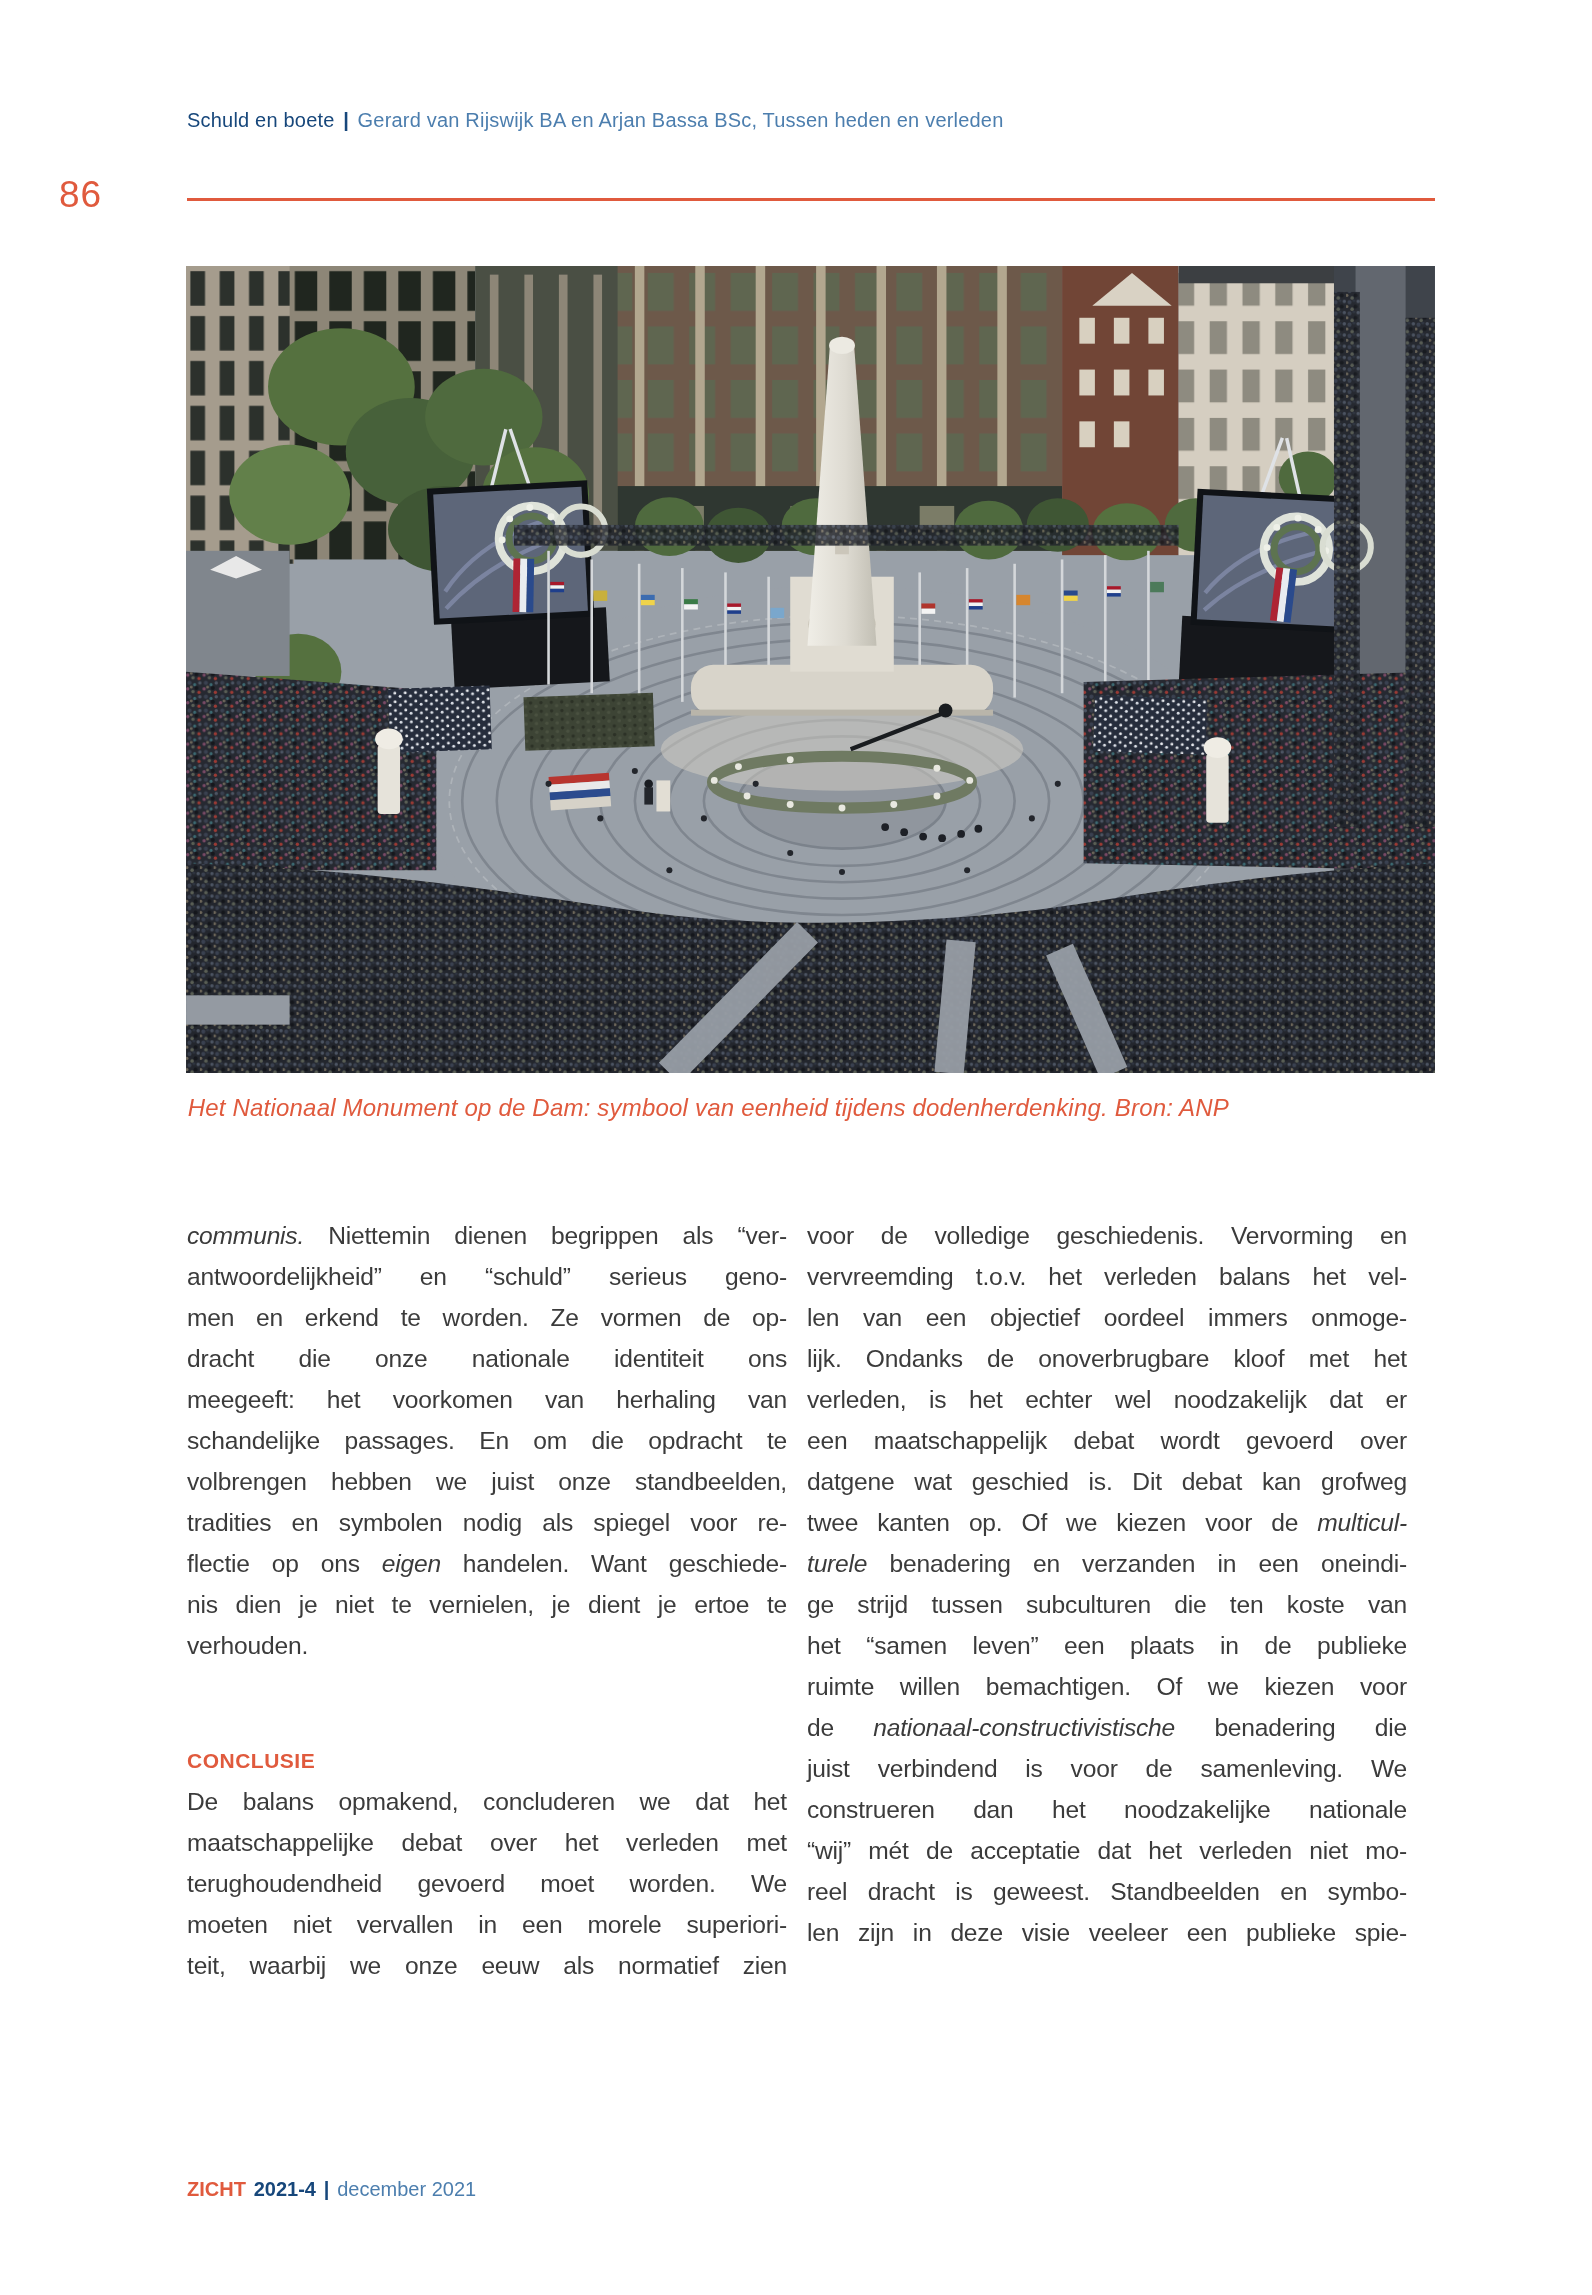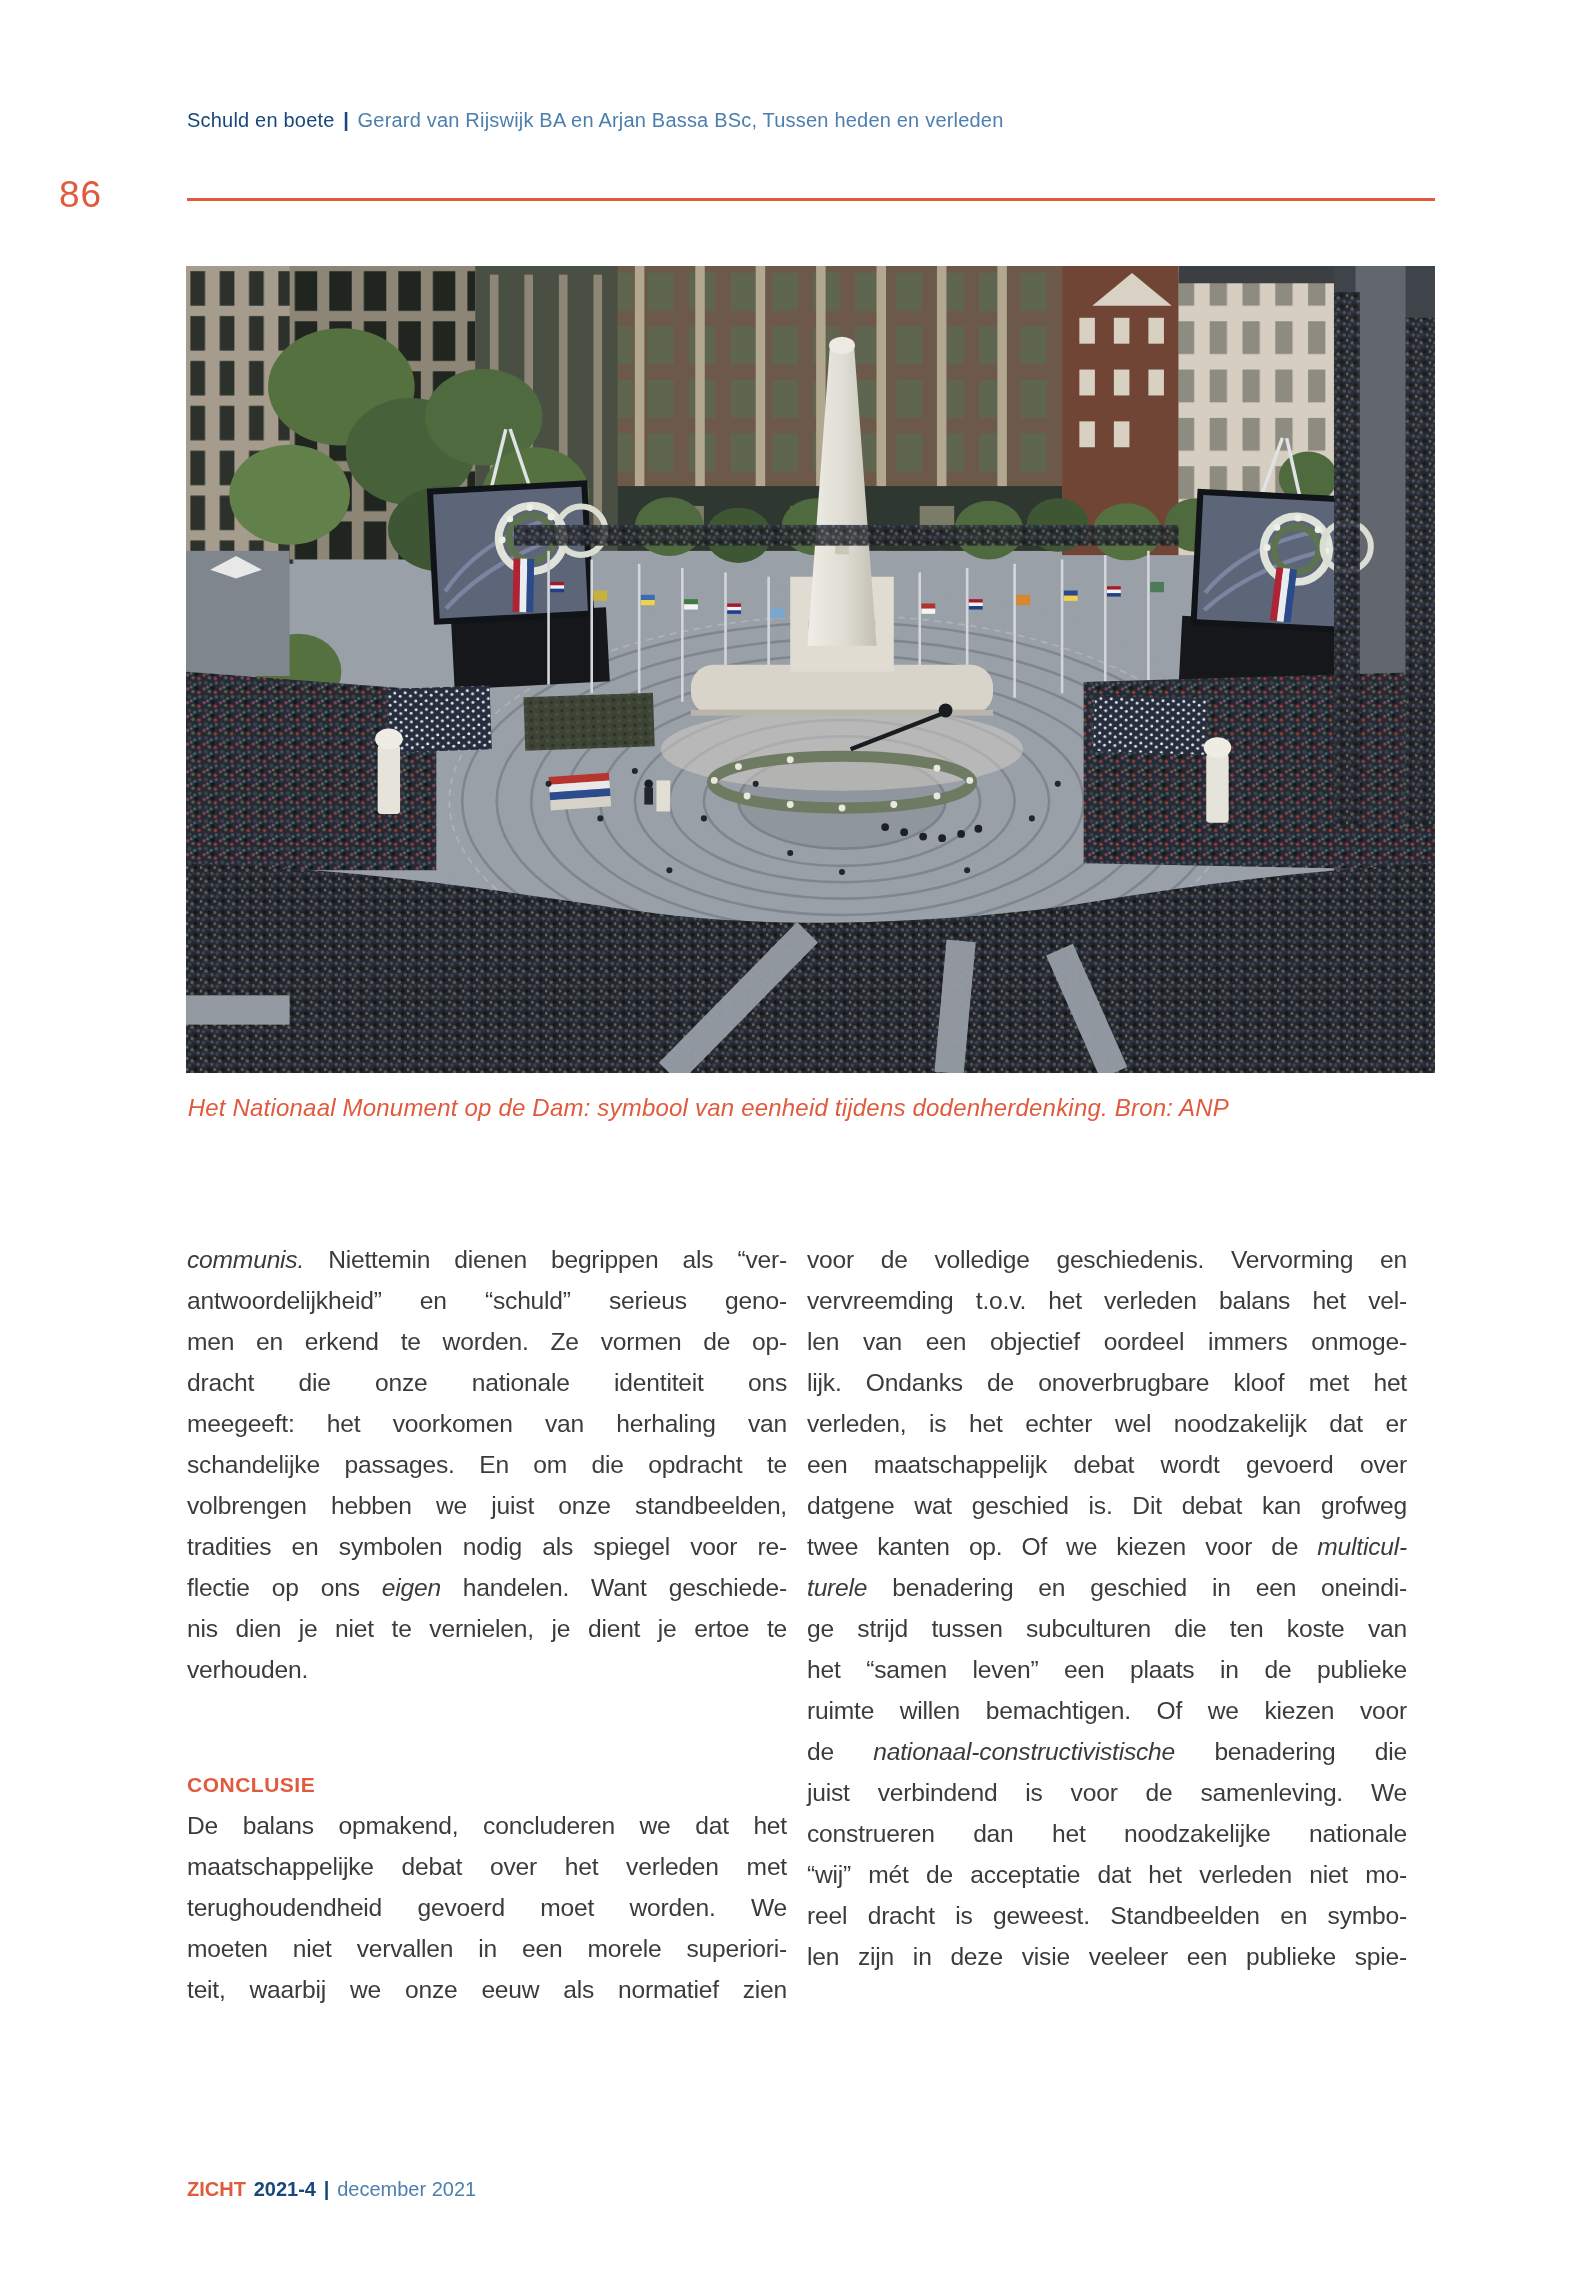--- a/index.html
+++ b/index.html
@@ -18,21 +18,21 @@
 
   .pagenum{position:absolute;left:59px;top:174px;font-size:37px;color:var(--accent);
            letter-spacing:0.9px;}
   .rule{position:absolute;left:187px;top:198px;width:1248px;height:2.6px;background:var(--accent);}
 
   figure.photo{position:absolute;left:186px;top:266px;width:1473px;height:807px;margin:0;border-radius:28px;}
   figure.photo svg{display:block;}
   figcaption{position:absolute;left:1.7px;top:828px;width:1243px;
              font-style:italic;font-size:24px;color:var(--accent);letter-spacing:0.2px;}
 
-  .columns{position:absolute;left:187px;top:1215px;width:1249px;display:flex;gap:20px;margin-top:24px;}
+  .columns{position:absolute;left:187px;top:1215px;width:1249px;display:flex;gap:20px;}
   .col{width:600px;color:var(--ink);font-size:24.6px;letter-spacing:-0.2px;}
   .line{height:41px;line-height:41px;text-align:justify;text-align-last:justify;
         overflow:visible;white-space:normal;}
   .line.flush{text-align-last:left;}
   .line i{font-style:italic;}
   .sec-heading{margin:74px 0 0 0;height:41px;line-height:41px;font-size:21px;
                font-weight:bold;color:var(--accent);letter-spacing:0.5px;}
 
   .ftr{position:absolute;left:187px;top:2178px;display:flex;align-items:baseline;
        gap:7.8px;font-size:20px;white-space:nowrap;}
@@ -398,21 +398,21 @@
       </section>
     <section class="col">
         <div class="line"><span>voor de volledige geschiedenis. Vervorming en</span></div>
         <div class="line"><span>vervreemding t.o.v. het verleden balans het vel-</span></div>
         <div class="line"><span>len van een objectief oordeel immers onmoge-</span></div>
         <div class="line"><span>lijk. Ondanks de onoverbrugbare kloof met het</span></div>
         <div class="line"><span>verleden, is het echter wel noodzakelijk dat er</span></div>
         <div class="line"><span>een maatschappelijk debat wordt gevoerd over</span></div>
         <div class="line"><span>datgene wat geschied is. Dit debat kan grofweg</span></div>
         <div class="line"><span>twee kanten op. Of we kiezen voor de </span><i>multicul-</i></div>
-        <div class="line"><i>turele</i><span> benadering en geschied in een oneindi-</span></div>
+        <div class="line"><i>turele</i><span> benadering en verzanden in een oneindi-</span></div>
         <div class="line"><span>ge strijd tussen subculturen die ten koste van</span></div>
         <div class="line"><span>het “samen leven” een plaats in de publieke</span></div>
         <div class="line"><span>ruimte willen bemachtigen. Of we kiezen voor</span></div>
         <div class="line"><span>de </span><i>nationaal-constructivistische</i><span> benadering die</span></div>
         <div class="line"><span>juist verbindend is voor de samenleving. We</span></div>
         <div class="line"><span>construeren dan het noodzakelijke nationale</span></div>
         <div class="line"><span>“wij” mét de acceptatie dat het verleden niet mo-</span></div>
         <div class="line"><span>reel dracht is geweest. Standbeelden en symbo-</span></div>
         <div class="line"><span>len zijn in deze visie veeleer een publieke spie-</span></div>
       </section>

